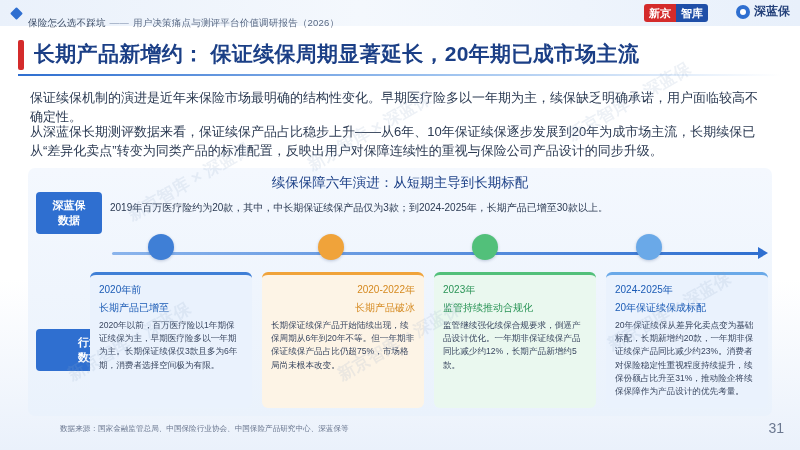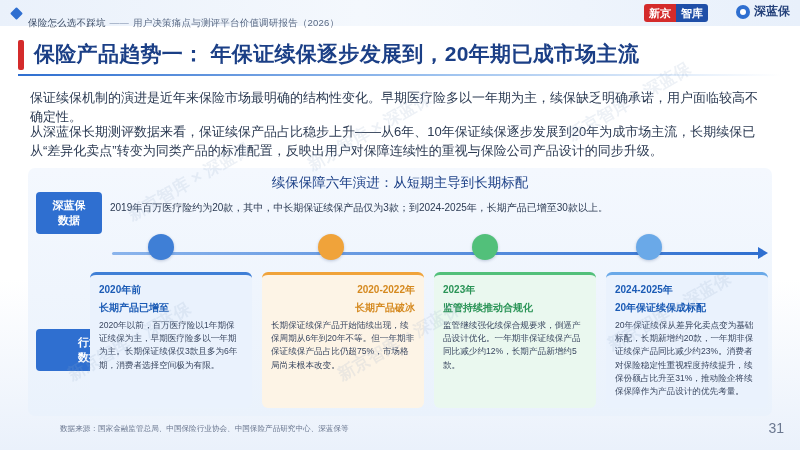--- a/index.html
+++ b/index.html
@@ -99,21 +99,21 @@
   .n1{left:148px;background:#3f7fd6;}
   .n2{left:318px;background:#f0a33a;}
   .n3{left:472px;background:#52c07a;}
   .n4{left:636px;background:#6aa9e8;}
 
   
   .card{
     position:absolute;top:272px;width:162px;height:136px;border-radius:6px;
     padding:8px 9px;box-sizing:border-box;background:#fff;
   }
-  .card .hd{font-size:10px;font-weight:bold;line-height:14px;margin-bottom:4px;}
+  .card .hd{font-size:10px;font-weight:normal;line-height:14px;margin-bottom:4px;}
   .card .bd{font-size:8.6px;color:#3a4760;line-height:13.2px;}
   .c1{left:90px;background:#eaf2fd;border-top:3px solid #3f7fd6;}
   .c1 .hd{color:#1b5bb5;}
   .c2{left:262px;background:#fdf4e6;border-top:3px solid #f0a33a;}
   .c2 .hd{color:#d5891f;text-align:right;}
   .c3{left:434px;background:#eaf8ef;border-top:3px solid #52c07a;}
   .c3 .hd{color:#2b9457;}
   .c4{left:606px;background:#eaf2fd;border-top:3px solid #6aa9e8;}
   .c4 .hd{color:#1b5bb5;}
 
@@ -152,21 +152,21 @@
     <div class="b1">新京</div>
     <div class="b2">智库</div>
   </div>
   <div class="brand2">
     <div class="mark"></div>
     <div class="t">深蓝保</div>
   </div>
 
   <div class="titlewrap">
     <div class="titlebar"></div>
-    <div class="title">保险产品趋势一：  年保证续保逐步发展到，20年期已成市场主流</div>
+    <div class="title">长期产品新增约：  保证续保周期显著延长，20年期已成市场主流</div>
     <div class="titleline"></div>
   </div>
 
   <div class="para p1">保证续保机制的演进是近年来保险市场最明确的结构性变化。早期医疗险多以一年期为主，续保缺乏明确承诺，用户面临较高不确定性。</div>
   <div class="para p2">从深蓝保长期测评数据来看，保证续保产品占比稳步上升——从6年、10年保证续保逐步发展到20年为成市场主流，长期续保已从“差异化卖点”转变为同类产品的标准配置，反映出用户对保障连续性的重视与保险公司产品设计的同步升级。</div>
 
   <div class="panel"></div>
   <div class="panel-title">续保保障六年演进：从短期主导到长期标配</div>
   <div class="panel-sub">2019年百万医疗险约为20款，其中，中长期保证续保产品仅为3款；到2024-2025年，长期产品已增至30款以上。</div>
 

